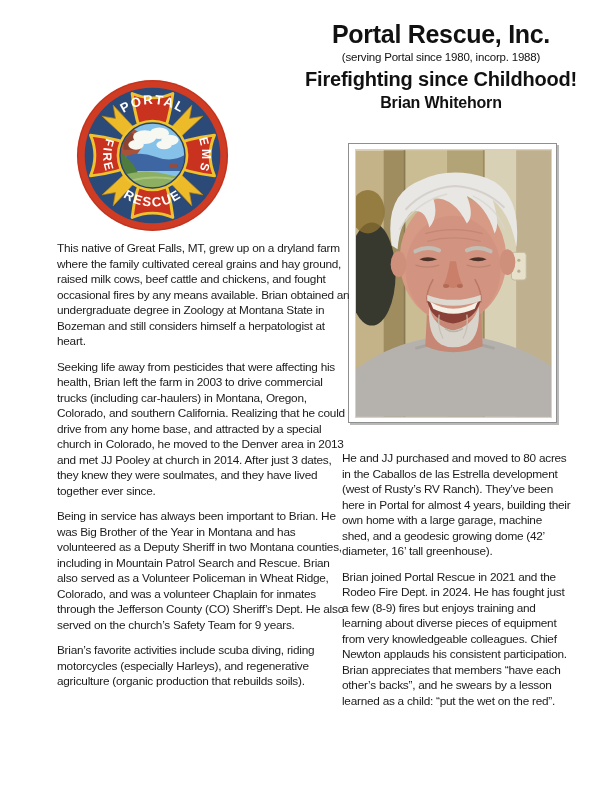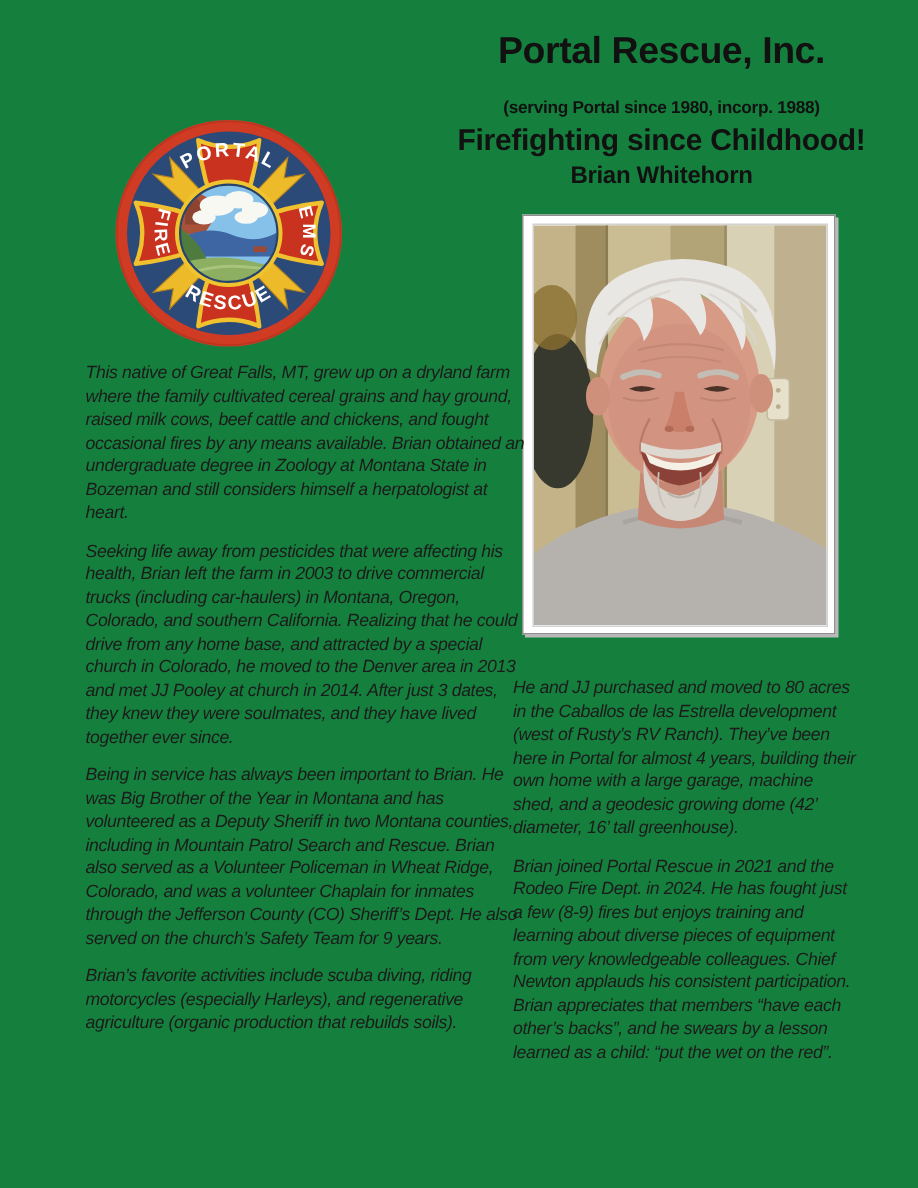--- a/index.html
+++ b/index.html
@@ -1,36 +1,36 @@
 <!DOCTYPE html>
 <html><head>
 <meta charset="utf-8">
 <style>
   html,body{margin:0;padding:0;background:#e8e8e8;}
   .page{
     position:relative;
     width:612px;height:792px;
-    background:#15803d;
+    background:#ffffff;
     margin:0 auto;
     overflow:hidden;
     font-family:"Liberation Sans", sans-serif;
     color:#1c1c1c;
   }
   
   .org-header{
     position:absolute;left:278px;top:20px;width:326px;
     text-align:center;
   }
   .org-title{
     font-size:25px;font-weight:bold;letter-spacing:-0.3px;
     color:#111;line-height:1.15;
   }
   .org-subtitle{
-    font-size:11.5px;font-weight:bold;letter-spacing:-0.2px;
-    color:#111;margin-top:17px;
+    font-size:11.5px;font-weight:normal;letter-spacing:-0.2px;
+    color:#111;margin-top:2px;
   }
   .headline{
     font-size:20px;font-weight:bold;letter-spacing:-0.2px;
     color:#111;margin-top:5px;
   }
   .person-name{
     font-size:16px;font-weight:bold;letter-spacing:-0.2px;
     color:#111;margin-top:3px;
   }
   
@@ -48,21 +48,21 @@
   .photo-inner{
     width:197px;height:269px;border:1px solid #d2d2d2;box-sizing:border-box;
     overflow:hidden;
   }
   
   .col{
     position:absolute;
     font-size:11.8px;line-height:15.5px;letter-spacing:-0.25px;
     color:#1b1b1b;
   }
-  .col p{margin:0 0 10px 0;font-style:italic;}
+  .col p{margin:0 0 10px 0;}
   .col-left{left:57px;top:241px;width:296px;}
   .col-right{left:342px;top:451px;width:230px;}
 </style>
 </head>
 <body>
 
 <div class="page">
 
   <div class="org-header">
     <div class="org-title">Portal Rescue, Inc.</div>

